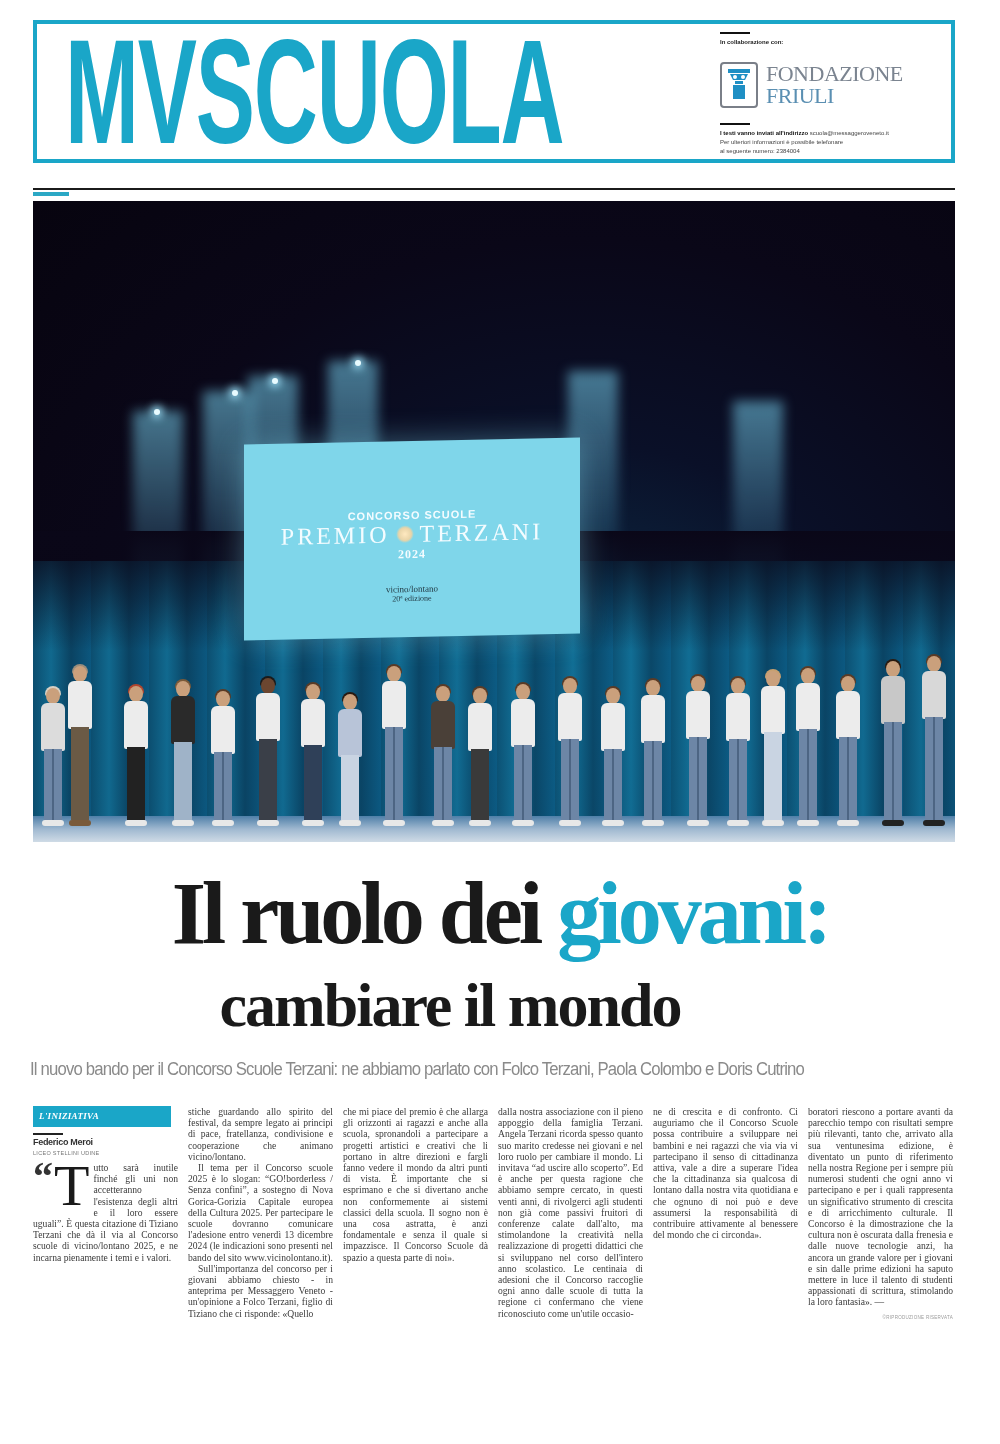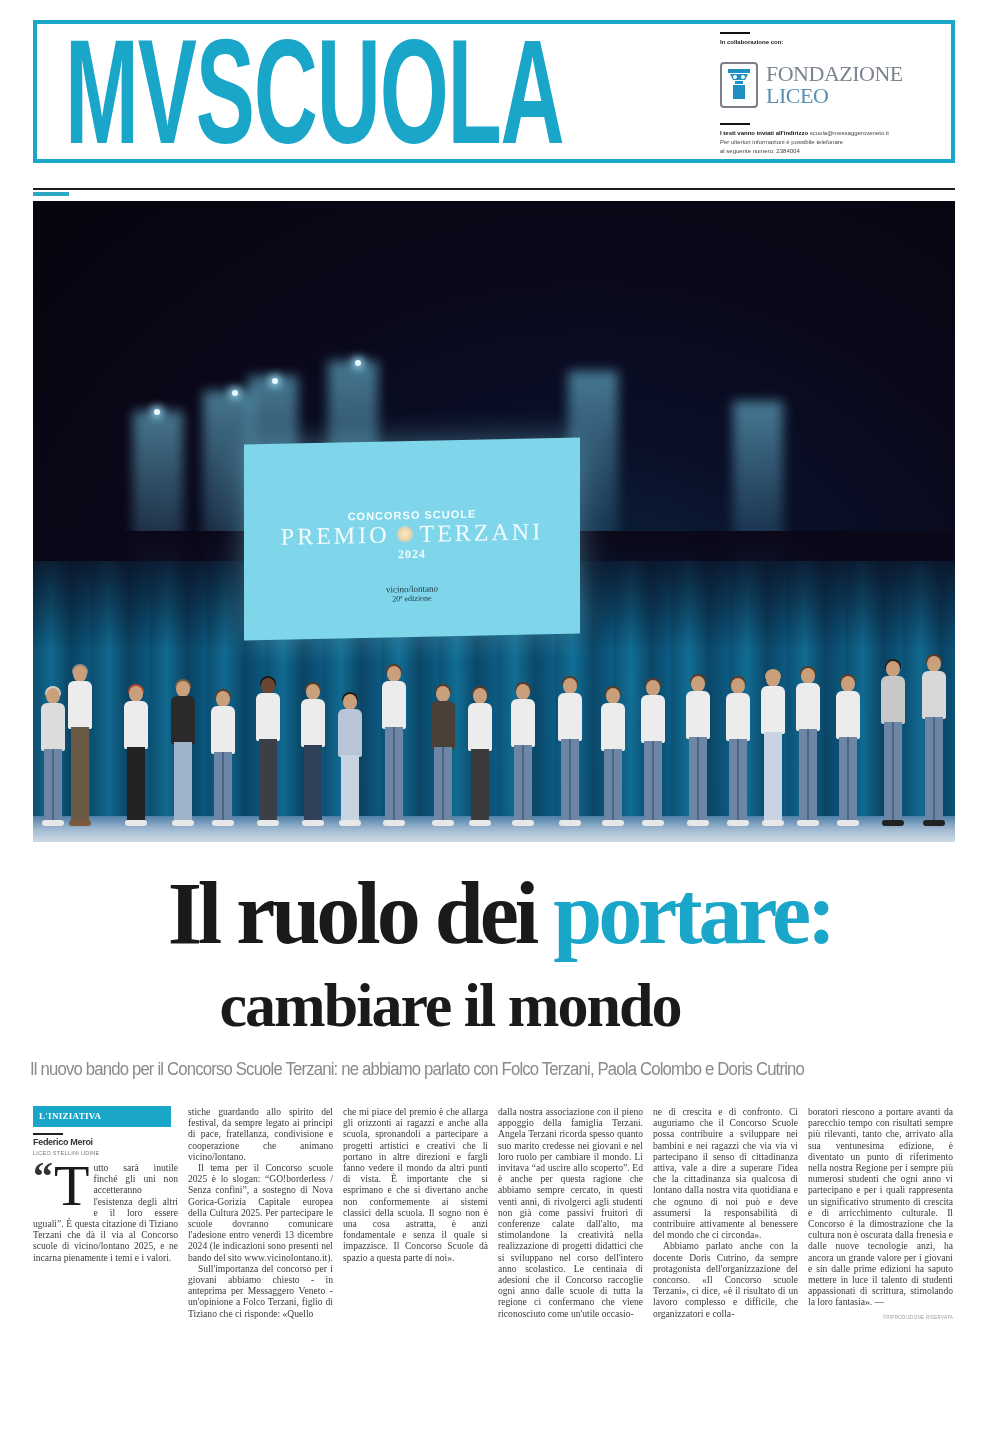--- a/index.html
+++ b/index.html
@@ -95,21 +95,21 @@
   .col {
     position: absolute; top: 0; width: 145px;
     font-family: "Liberation Serif", serif; font-size: 9.6px; line-height: 11.2px;
     color: #3a3a3a; text-align: justify; hyphens: auto;
   }
   .col p { text-indent: 10px; }
   .col p.noindent { text-indent: 0; }
   .kicker {
     width: 138px; height: 21px; background: #1aa6c8; color: #fff;
     font-family: "Liberation Serif", serif; font-weight: 700; font-size: 9px;
-    line-height: 21px; padding-left: 6px; letter-spacing: 0.3px; margin-bottom: 6px;
+    line-height: 21px; padding-left: 6px; letter-spacing: 0.3px; margin-bottom: 6px; font-style: italic;
   }
   .byline-rule { width: 30px; height: 2px; background: #222; margin-bottom: 2px; }
   .author { font-family: "Liberation Sans", sans-serif; font-size: 9px; font-weight: 700; color: #333; line-height: 11px; letter-spacing: -0.3px; }
   .school { font-family: "Liberation Sans", sans-serif; font-size: 5.5px; color: #777; line-height: 10px; letter-spacing: 0.3px; margin-bottom: 4px; }
   .dropcap-wrap { position: relative; }
   .quote-mark { float: left; font-family: "Liberation Serif", serif; font-weight: 700; font-size: 40px; line-height: 30px; color: #333; margin-right: 1px; }
   .dropcap { float: left; font-family: "Liberation Serif", serif; font-size: 58px; line-height: 46px; color: #1a1a1a; margin-right: 4px; margin-top: 1px; }
   .copyright { position: absolute; right: 0; font-family: "Liberation Sans", sans-serif; font-size: 4.5px; color: #999; letter-spacing: 0.3px; }
 </style>
 </head>
@@ -126,21 +126,21 @@
           <rect x="1" y="1" width="22" height="4" fill="#1f8fc4"></rect>
           <path d="M3 6 h18 l-3 6 h-12 z" fill="#1f8fc4"></path>
           <circle cx="8" cy="9" r="2" fill="#fff"></circle>
           <circle cx="16" cy="9" r="2" fill="#fff"></circle>
           <rect x="8" y="13" width="8" height="3" fill="#1f8fc4"></rect>
           <rect x="6" y="17" width="12" height="14" fill="#1f8fc4"></rect>
         </svg>
       </div>
       <div class="fond-text">
         <div>FONDAZIONE</div>
-        <div class="line2">LICEO</div>
+        <div class="line2">FRIULI</div>
       </div>
     </div>
     <div class="contact">
       <div class="rule"></div>
       <div class="contact-line">
         <b>I testi vanno inviati all'indirizzo</b>
         <span>scuola@messaggeroveneto.it</span>
       </div>
       <div class="contact-line">Per ulteriori informazioni è possibile telefonare</div>
       <div class="contact-line">al seguente numero: 2384004</div>
@@ -332,21 +332,21 @@
         <div class="hair"></div>
         <div class="head"></div>
         <div class="torso" style="background:#d8d8d8"></div>
         <div class="legs"></div>
         <div class="shoes" style="background:#222"></div>
       </div>
   </div>
 </div>
 
 <h1 class="headline">
-  <span>Il ruolo dei </span><span class="accent">portare:</span>
+  <span>Il ruolo dei </span><span class="accent">giovani:</span>
 </h1>
 <h2 class="headline-2">cambiare il mondo</h2>
 <div class="subhead">Il nuovo bando per il Concorso Scuole Terzani: ne abbiamo parlato con Folco Terzani, Paola Colombo e Doris Cutrino</div>
 
 <div class="columns">
   <div class="col" style="left:0;">
     <div class="kicker">L'INIZIATIVA</div>
     <div class="byline-rule"></div>
     <div class="author">Federico Meroi</div>
     <div class="school">LICEO STELLINI UDINE</div>
@@ -366,20 +366,19 @@
   <div class="col" style="left:310px;">
     <p class="noindent">che mi piace del premio è che allarga gli orizzonti ai ragazzi e anche alla scuola, spronandoli a partecipare a progetti artistici e creativi che li portano in altre direzioni e fargli fanno vedere il mondo da altri punti di vista. È importante che si esprimano e che si divertano anche non conformemente ai sistemi classici della scuola. Il sogno non è una cosa astratta, è anzi fondamentale e senza il quale si impazzisce. Il Concorso Scuole dà spazio a questa parte di noi».</p>
   </div>
 
   <div class="col" style="left:465px;">
     <p class="noindent">dalla nostra associazione con il pieno appoggio della famiglia Terzani. Angela Terzani ricorda spesso quanto suo marito credesse nei giovani e nel loro ruolo per cambiare il mondo. Li invitava “ad uscire allo scoperto”. Ed è anche per questa ragione che abbiamo sempre cercato, in questi venti anni, di rivolgerci agli studenti non già come passivi fruitori di conferenze calate dall'alto, ma stimolandone la creatività nella realizzazione di progetti didattici che si sviluppano nel corso dell'intero anno scolastico. Le centinaia di adesioni che il Concorso raccoglie ogni anno dalle scuole di tutta la regione ci confermano che viene riconosciuto come un'utile occasio-</p>
   </div>
 
   <div class="col" style="left:620px;">
     <p class="noindent">ne di crescita e di confronto. Ci auguriamo che il Concorso Scuole possa contribuire a sviluppare nei bambini e nei ragazzi che via via vi partecipano il senso di cittadinanza attiva, vale a dire a superare l'idea che la cittadinanza sia qualcosa di lontano dalla nostra vita quotidiana e che ognuno di noi può e deve assumersi la responsabilità di contribuire attivamente al benessere del mondo che ci circonda».</p>
-    <p>Abbiamo parlato anche con la docente Doris Cutrino, da sempre protagonista dell'organizzazione del concorso. «Il Concorso scuole Terzani», ci dice, «è il risultato di un lavoro complesso e difficile, che organizzatori e colla-</p>
   </div>
 
   <div class="col" style="left:775px;">
     <p class="noindent">boratori riescono a portare avanti da parecchio tempo con risultati sempre più rilevanti, tanto che, arrivato alla sua ventunesima edizione, è diventato un punto di riferimento nella nostra Regione per i sempre più numerosi studenti che ogni anno vi partecipano e per i quali rappresenta un significativo strumento di crescita e di arricchimento culturale. Il Concorso è la dimostrazione che la cultura non è oscurata dalla frenesia e dalle nuove tecnologie anzi, ha ancora un grande valore per i giovani e sin dalle prime edizioni ha saputo mettere in luce il talento di studenti appassionati di scrittura, stimolando la loro fantasia». —</p>
     <div class="copyright" style="position:static; text-align:right; margin-top:4px;">©RIPRODUZIONE RISERVATA</div>
   </div>
 </div>
 
 </body></html>

